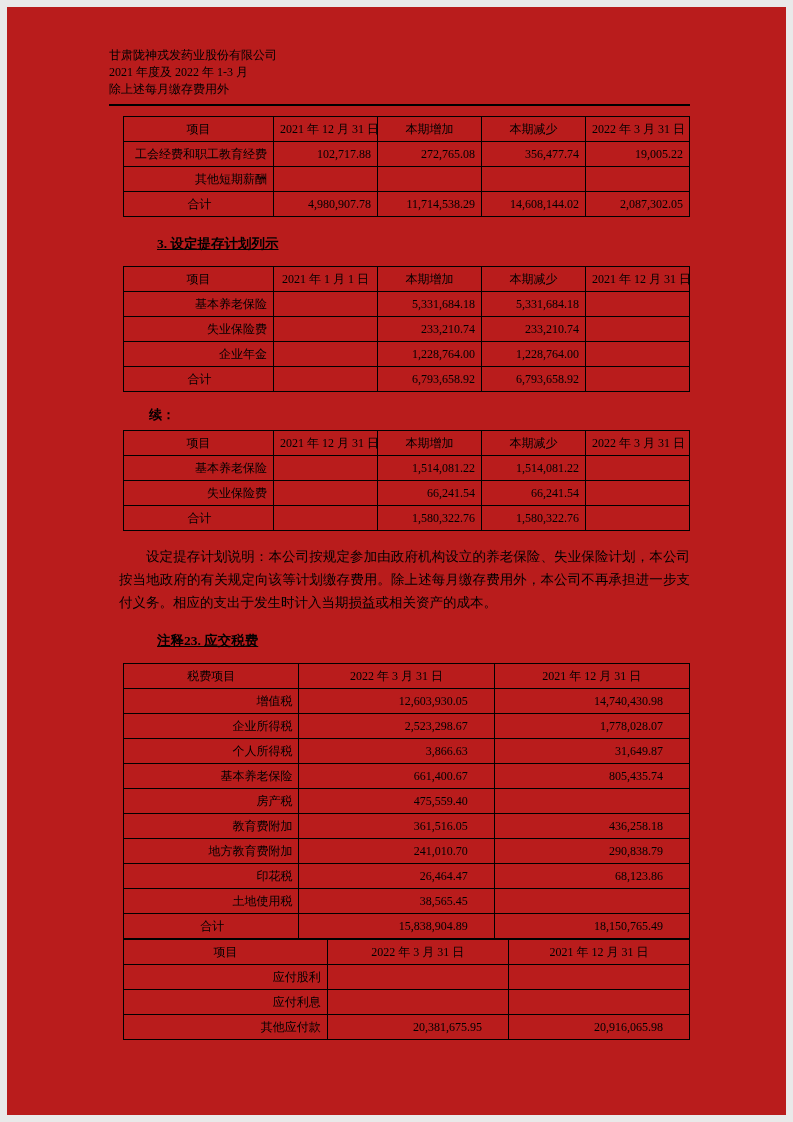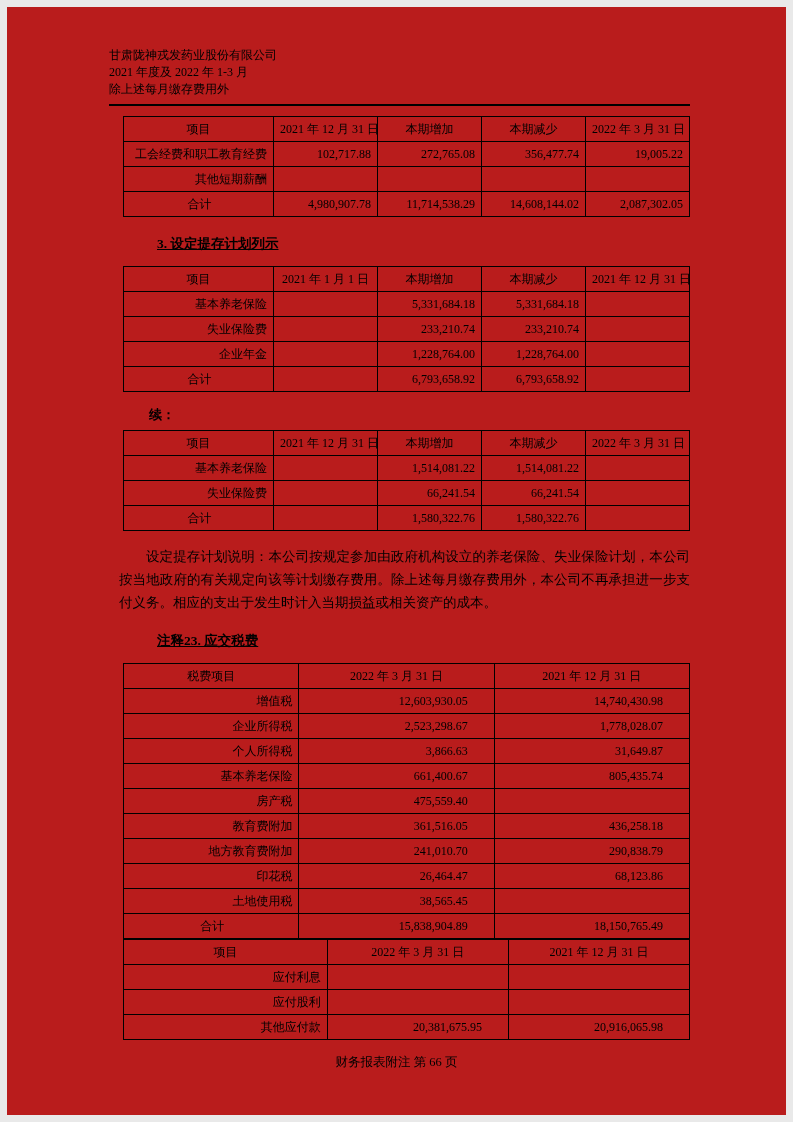--- a/index.html
+++ b/index.html
@@ -273,32 +273,31 @@
   <table class="cols3w pad-wide">
       <thead>
         <tr>
           <th>项目</th>
           <th>2022 年 3 月 31 日</th>
           <th>2021 年 12 月 31 日</th>
         </tr>
       </thead>
       <tbody>
         <tr>
+          <td class="label">应付股利</td>
+          <td class="num"></td>
+          <td class="num"></td>
+        </tr>
+        <tr>
           <td class="label">应付利息</td>
-          <td class="num"></td>
-          <td class="num"></td>
-        </tr>
-        <tr>
-          <td class="label">应付股利</td>
           <td class="num"></td>
           <td class="num"></td>
         </tr>
         <tr>
           <td class="label">其他应付款</td>
           <td class="num">20,381,675.95</td>
           <td class="num">20,916,065.98</td>
         </tr>
       </tbody>
     </table>
 
-  <div class="doc-footer">财务报表附注 第 66 页</div>
 
 </div>
 
 </body></html>

